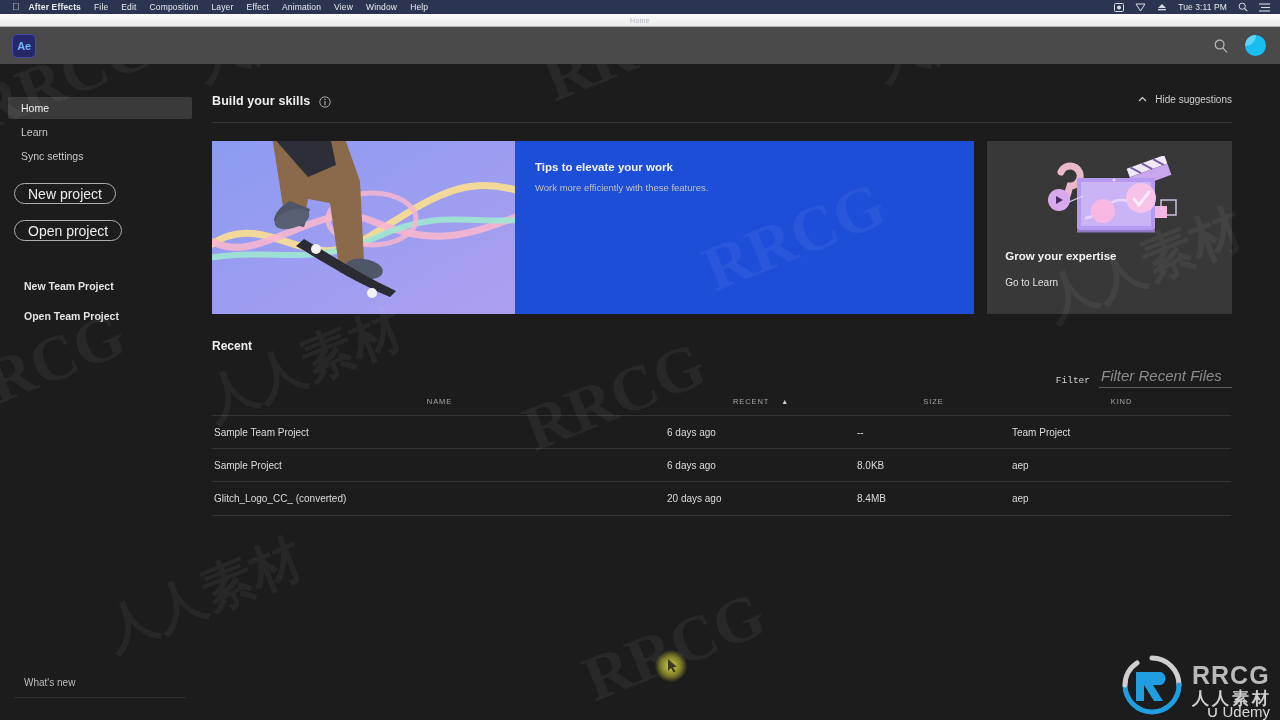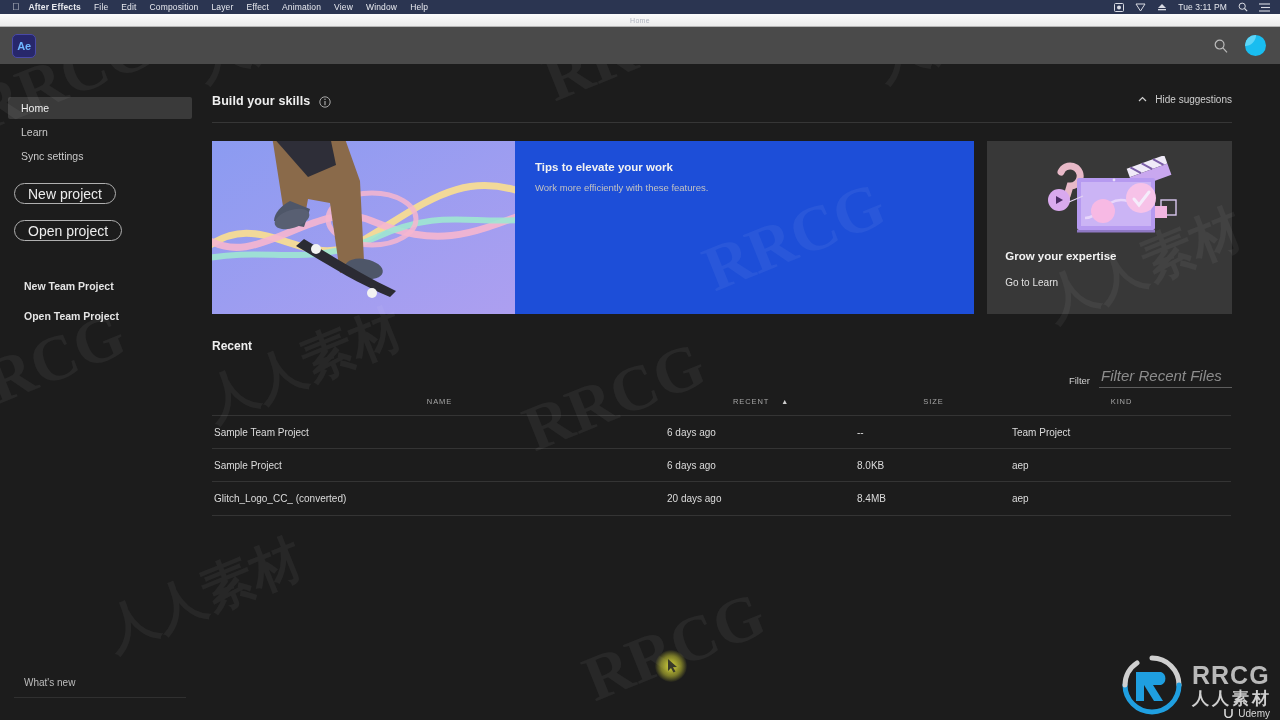--- a/index.html
+++ b/index.html
@@ -164,21 +164,21 @@
   .grow-art { height: 86px; display: flex; align-items: center; justify-content: center; }
   .grow-title { font-size: 11.5px; font-weight: bold; color: #f2f2f2; margin-top: 9px; }
   .grow-link { font-size: 10px; color: #e2e2e2; position: absolute; left: 18px; bottom: 26px; }
 
   
   .recent-head { margin-top: 25px; font-size: 12px; font-weight: bold; color: #efefef; }
   .filter-row {
     display: flex; align-items: flex-end; justify-content: flex-end;
     margin-top: 14px; padding-right: 0;
   }
-  .filter-label { font-size: 9.5px; color: #cfcfcf; margin-right: 9px; padding-bottom: 2px; }
+  .filter-label { font-size: 9.5px; color: #cfcfcf; margin-right: 9px; padding-bottom: 2px; font-family: Liberation Mono, monospace; }
   .filter-input {
     width: 133px; border: none; border-bottom: 1px solid #5d5d5d;
     background: transparent; color: #8c8c8c;
     font-size: 15px; font-style: italic;
     font-family: "Liberation Sans", sans-serif;
     padding: 0 0 3px 2px; outline: none;
   }
   .filter-input::placeholder { color: #8c8c8c; font-style: italic; }
 
   table.recent { width: 1019px; border-collapse: collapse; margin-top: 9px; }
@@ -221,21 +221,21 @@
   }
   .rrcg-mark { width: 62px; height: 62px; }
   .rrcg-text { display: flex; flex-direction: column; gap: 2px; }
   .rrcg-word { font-size: 25px; font-weight: bold; color: #b9b9b9; letter-spacing: 1px;
                font-family: "Liberation Sans", sans-serif; line-height: 1; }
   .rrcg-cn { font-size: 17px; font-weight: bold; color: #cfcfcf; letter-spacing: 3px;
              font-family: "DejaVu Sans", sans-serif; line-height: 1; }
   .udemy-badge {
     position: absolute; right: 10px; bottom: 0;
     display: flex; align-items: center; gap: 4px;
-    font-size: 10px; color: #d8d8d8; z-index: 46;
+    font-size: 15px; color: #d8d8d8; z-index: 46;
   }
 </style>
 </head>
 <body>
 
 <div class="mac-menubar">
   <span class="mac-apple"></span>
   <span class="mi bold">After Effects</span>
   <span class="mi">File</span>
   <span class="mi">Edit</span>

